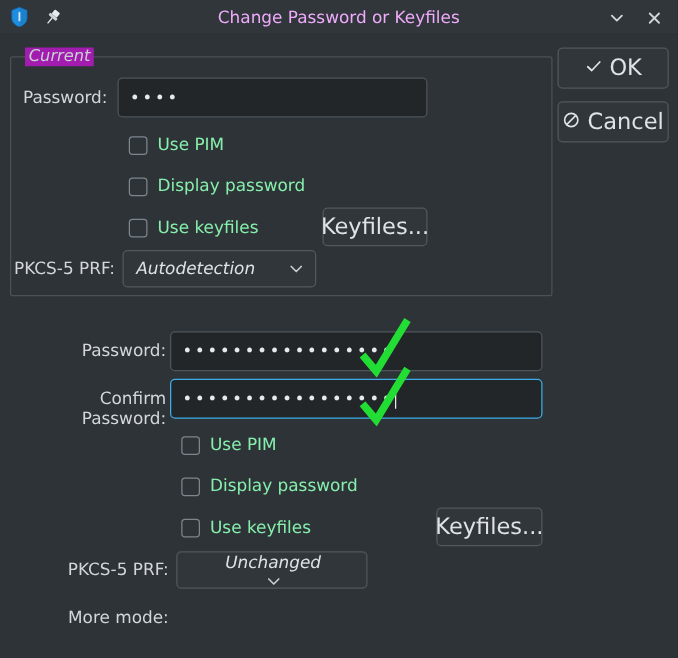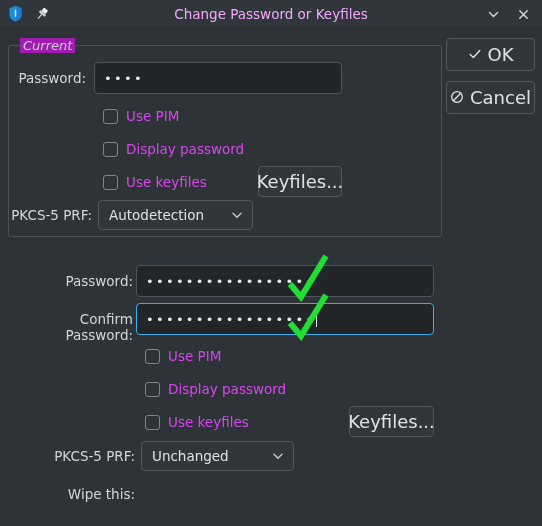--- a/index.html
+++ b/index.html
@@ -131,21 +131,21 @@
     display: flex; align-items: center; gap: 8px;
   }
   .cbox {
     width: 15px; height: 15px;
     border: 1px solid #7d868d;
     border-radius: 3px;
     background: #2e3338;
     flex: none;
   }
   .cblabel {
-    color: #d946ef;
+    color: #86efac;
     font-size: 13.5px;
     white-space: nowrap;
   }
 
   
   .pbtn {
     position: absolute;
     background: #31363b;
     border: 1px solid #51585e;
     border-radius: 4px;
@@ -159,21 +159,21 @@
   .combo {
     position: absolute;
     background: #31363b;
     border: 1px solid #51585e;
     border-radius: 4px;
     color: #dfe3e7;
     font-size: 13.5px;
     display: flex; align-items: center;
     padding: 0 8px 0 10px;
   }
-  .combo .cbtext { flex: 1; white-space: nowrap; }
+  .combo .cbtext { flex: 1; white-space: nowrap; font-style: italic; }
   .combo .chev { flex: none; display: flex; align-items: center; color: #c6cbd0; }
 
   
   .annot-check {
     position: absolute;
     pointer-events: none;
     z-index: 30;
   }
 </style>
 </head>
@@ -316,25 +316,25 @@
     <span class="cbox"></span>
     <span class="cblabel">Use keyfiles</span>
   </div>
 
   <div class="pbtn" style="left:349px; top:406px; width:85px; height:31px;">
     <span>Keyfiles...</span>
   </div>
 
   <div class="field-label" style="left:10px; top:448px; width:125px;">PKCS-5 PRF:</div>
 
-  <div class="combo" style="left:141px; top:441px; width:153px; height:30px;">
+  <div class="combo" style="left:141px; top:441px; width:153px; height:30px;flex-direction:column;">
     <span class="cbtext">Unchanged</span>
     <span class="chev">
       <svg width="14" height="14" viewBox="0 0 14 14">
         <path d="M3 5.2 L7 9.2 L11 5.2" fill="none" stroke="#c6cbd0" stroke-width="1.4" stroke-linecap="round" stroke-linejoin="round"></path>
       </svg>
     </span>
   </div>
 
-  <div class="field-label" style="left:10px; top:486px; width:125px;">Wipe this:</div>
+  <div class="field-label" style="left:10px; top:486px; width:125px;">More mode:</div>
 
 
 </div>
 
 </body></html>

